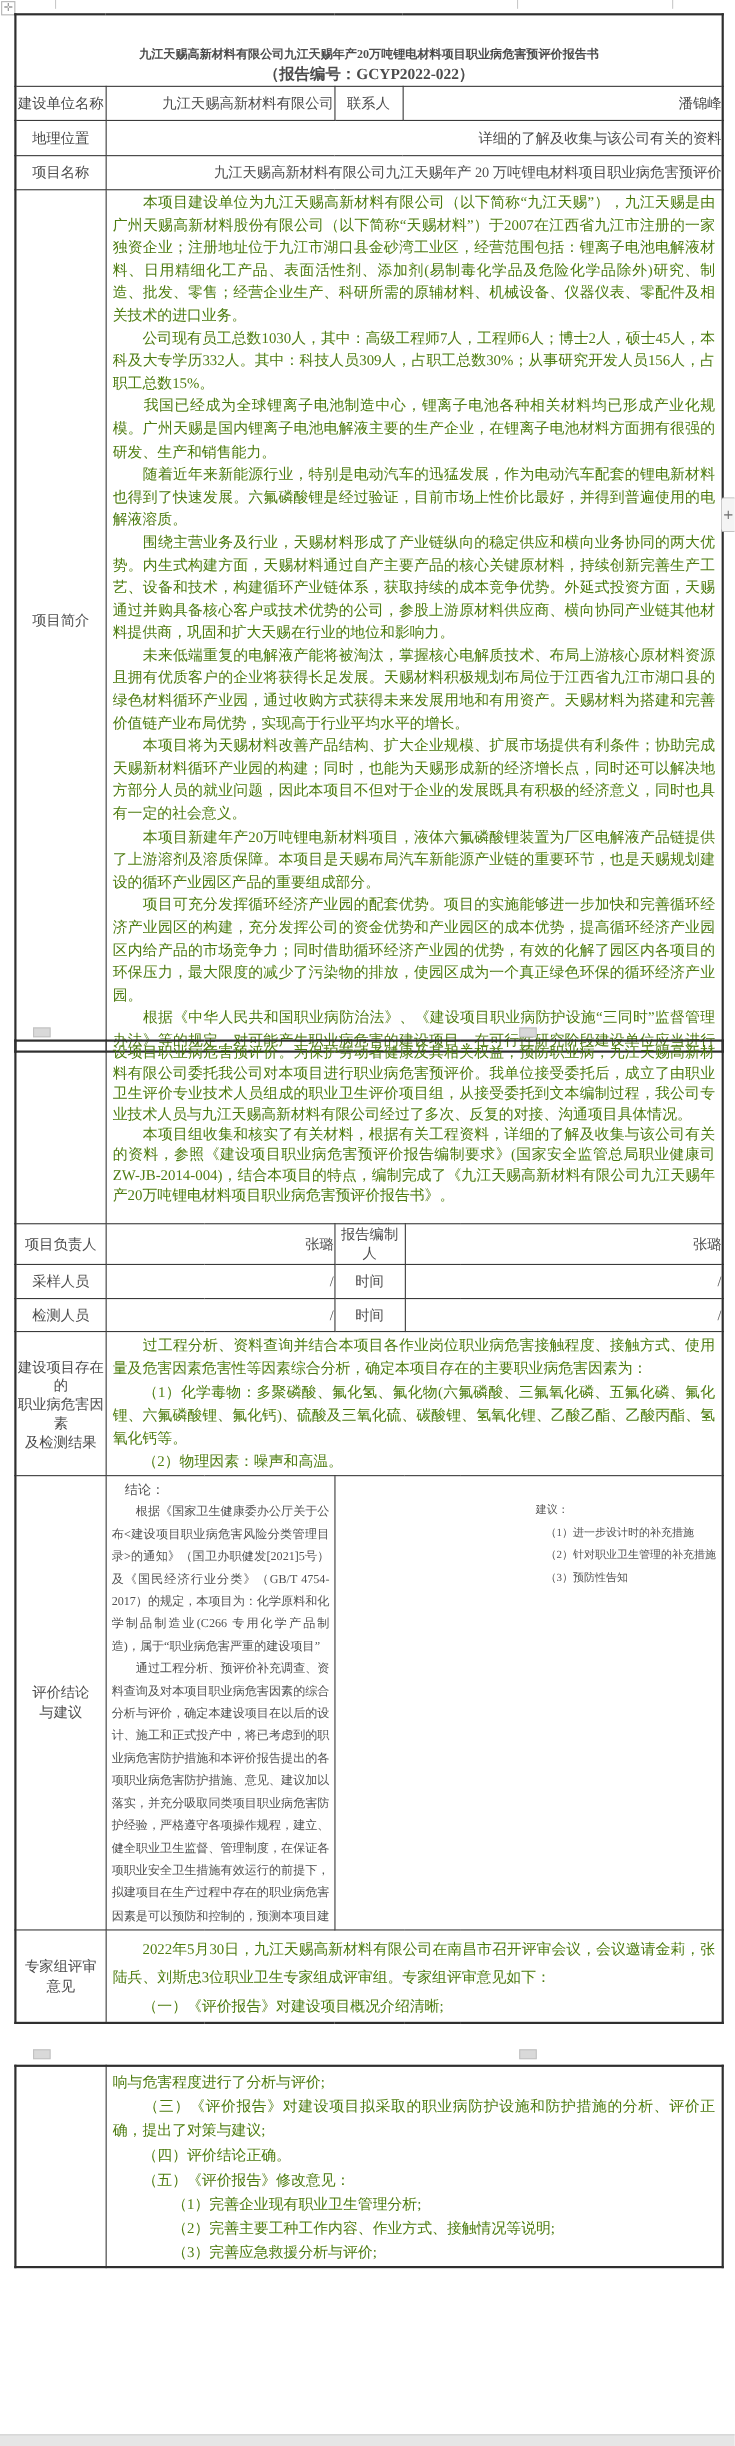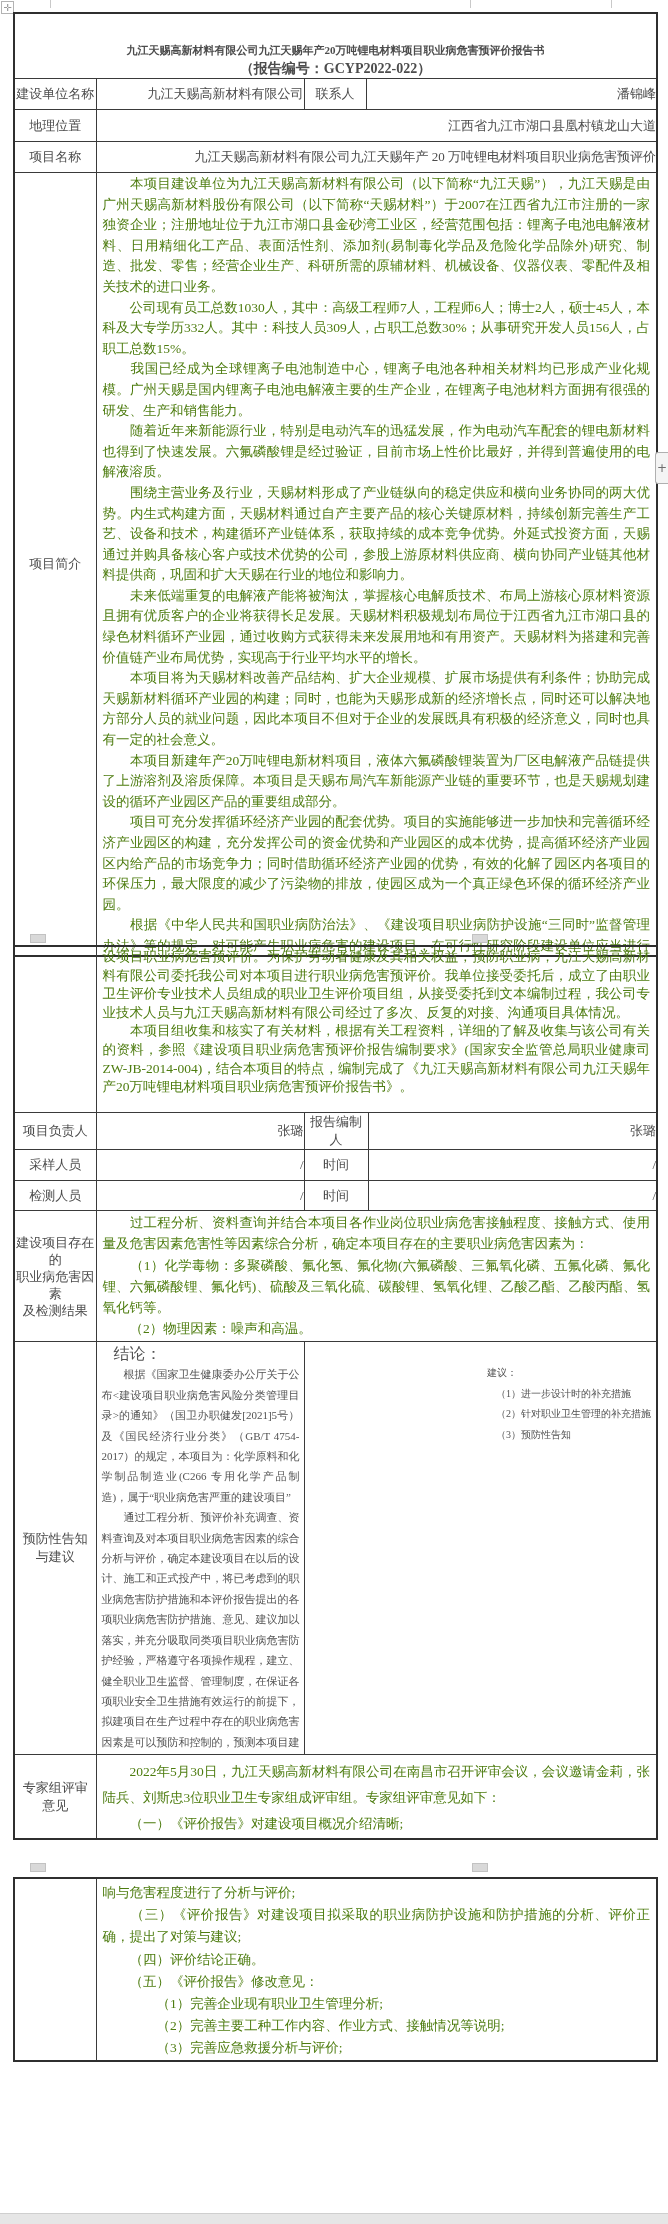--- a/index.html
+++ b/index.html
@@ -27,21 +27,21 @@
   .body-txt{
     font-size:13.5px;line-height:20.6px;text-align:justify;
     padding:1px 6px 0 6px;color:#4d7c0f;
   }
   .cont-txt{line-height:18.6px;}
   .haz-txt{line-height:21.3px;}
   .exp-txt{line-height:26px;padding-top:4px;}
   .expc-txt{line-height:22.2px;padding-top:3px;}
   .small-lbl{font-size:11.5px;line-height:17px;}
   .concl{font-size:11px;line-height:20.4px;text-align:justify;padding:2px 4px 0 5px;color:#525252;}
-  .concl-title{padding-left:12px;font-size:16px;}
+  .concl-title{padding-left:12px;font-size:12px;}
   .sugg{font-size:10px;line-height:20.5px;padding:2px 0 0 170px;color:#525252;}
   .sugg-items{padding-left:9px;}
   .mid-lbl{font-size:12px;}
   
   .handle{
     position:absolute;left:1px;top:1px;width:13px;height:13px;
     border:1px solid #b3b3b3;color:#9a9a9a;font-size:10px;line-height:12px;
     text-align:center;font-family:"DejaVu Sans",sans-serif;box-sizing:border-box;background:#fff;
   }
   .ruler-tick{position:absolute;top:0;width:1px;height:8px;background:#c9c9c9;}
@@ -80,21 +80,21 @@
     </td>
   </tr>
   <tr style="height:31px;">
     <td class="lbl">建设单位名称</td>
     <td class="ctr">九江天赐高新材料有限公司</td>
     <td class="lbl">联系人</td>
     <td class="ctr">潘锦峰</td>
   </tr>
   <tr style="height:32px;">
     <td class="lbl">地理位置</td>
-    <td class="ctr" colspan="3">江西省九江市湖口县凰村镇龙山大道</td>
+    <td class="ctr" colspan="3">详细的了解及收集与该公司有关的资料</td>
   </tr>
   <tr style="height:31px;">
     <td class="lbl">项目名称</td>
     <td class="ctr" colspan="3">九江天赐高新材料有限公司九江天赐年产 20 万吨锂电材料项目职业病危害预评价</td>
   </tr>
   <tr>
     <td class="lbl">项目简介</td>
     <td class="top" colspan="3">
       <div class="clip t body-txt" style="height:781px;">　　本项目建设单位为九江天赐高新材料有限公司（以下简称“九江天赐”），九江天赐是由广州天赐高新材料股份有限公司（以下简称“天赐材料”）于2007在江西省九江市注册的一家独资企业；注册地址位于九江市湖口县金砂湾工业区，经营范围包括：锂离子电池电解液材料、日用精细化工产品、表面活性剂、添加剂(易制毒化学品及危险化学品除外)研究、制造、批发、零售；经营企业生产、科研所需的原辅材料、机械设备、仪器仪表、零配件及相关技术的进口业务。
 　　公司现有员工总数1030人，其中：高级工程师7人，工程师6人；博士2人，硕士45人，本科及大专学历332人。其中：科技人员309人，占职工总数30%；从事研究开发人员156人，占职工总数15%。
@@ -153,21 +153,21 @@
     <td class="lbl t small-lbl">建设项目存在的
 职业病危害因素
 及检测结果</td>
     <td class="top" colspan="5">
       <div class="clip t body-txt haz-txt" style="height:129px;">　　过工程分析、资料查询并结合本项目各作业岗位职业病危害接触程度、接触方式、使用量及危害因素危害性等因素综合分析，确定本项目存在的主要职业病危害因素为：
 　　（1）化学毒物：多聚磷酸、氟化氢、氟化物(六氟磷酸、三氟氧化磷、五氟化磷、氟化锂、六氟磷酸锂、氟化钙)、硫酸及三氧化硫、碳酸锂、氢氧化锂、乙酸乙酯、乙酸丙酯、氢氧化钙等。
 　　（2）物理因素：噪声和高温。</div>
     </td>
   </tr>
   <tr>
-    <td class="lbl t">预防性告知
+    <td class="lbl t">评价结论
 与建议</td>
     <td class="top" colspan="2">
       <div class="clip concl" style="height:410px;">
         <div class="concl-title">结论：</div>
         <div class="t">　　根据《国家卫生健康委办公厅关于公布&lt;建设项目职业病危害风险分类管理目录&gt;的通知》（国卫办职健发[2021]5号）及《国民经济行业分类》（GB/T 4754-2017）的规定，本项目为：化学原料和化学制品制造业(C266 专用化学产品制造)，属于“职业病危害严重的建设项目”
 　　通过工程分析、预评价补充调查、资料查询及对本项目职业病危害因素的综合分析与评价，确定本建设项目在以后的设计、施工和正式投产中，将已考虑到的职业病危害防护措施和本评价报告提出的各项职业病危害防护措施、意见、建议加以落实，并充分吸取同类项目职业病危害防护经验，严格遵守各项操作规程，建立、健全职业卫生监督、管理制度，在保证各项职业安全卫生措施有效运行的前提下，拟建项目在生产过程中存在的职业病危害因素是可以预防和控制的，预测本项目建成投产后，职业病危害因素的浓度（强度)可以控制在国家和地方对职业病防治方面法律、法规、标准规定的要求以下。</div>
       </div>
     </td>
   </tr>
 

